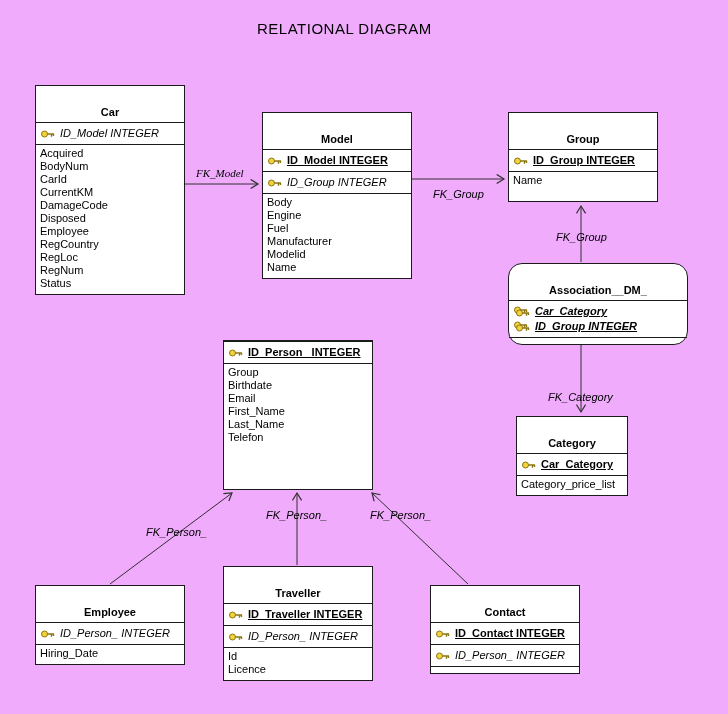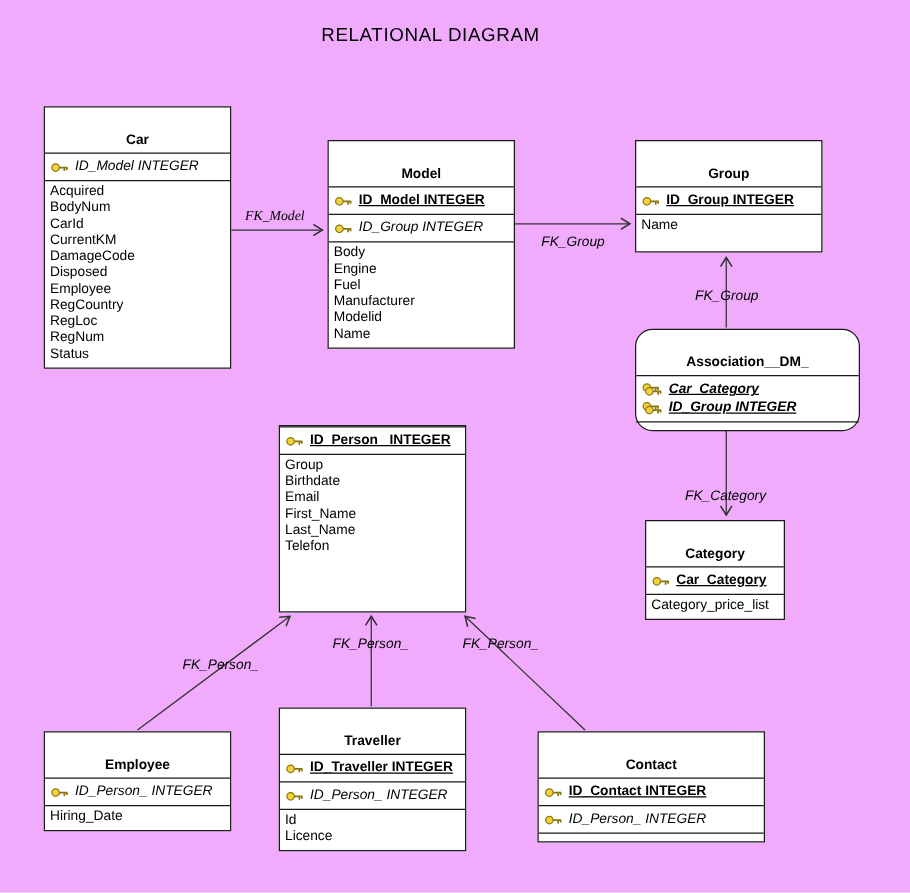--- a/index.html
+++ b/index.html
@@ -245,21 +245,21 @@
             <path d="M7.5 5 H14 M11.5 5 V7.8 M13.5 5 V7" stroke="#8d7512" stroke-width="1.4" fill="none"></path>
           </svg>
           <span class="fk">ID_Person_ INTEGER</span>
         </div>
       </div>
       <div class="sec attrs">
         <div class="arow">Id</div>
         <div class="arow">Licence</div>
       </div>
     </div>
-    <div class="tbl" style="left: 430px; top: 585px; width: 182px; min-height: 75px;">
+    <div class="tbl" style="left: 430px; top: 585px; width: 150px; min-height: 75px;">
       <div class="tbl-hd">Contact</div>
       <div class="sec">
         <div class="krow">
           <svg class="key-ic" width="16" height="10" viewBox="0 0 16 10">
             <circle cx="4.5" cy="5" r="3" fill="#f2d33c" stroke="#8d7512" stroke-width="1"></circle>
             <path d="M7.5 5 H14 M11.5 5 V7.8 M13.5 5 V7" stroke="#8d7512" stroke-width="1.4" fill="none"></path>
           </svg>
           <span class="pk">ID_Contact INTEGER</span>
         </div>
       </div>

